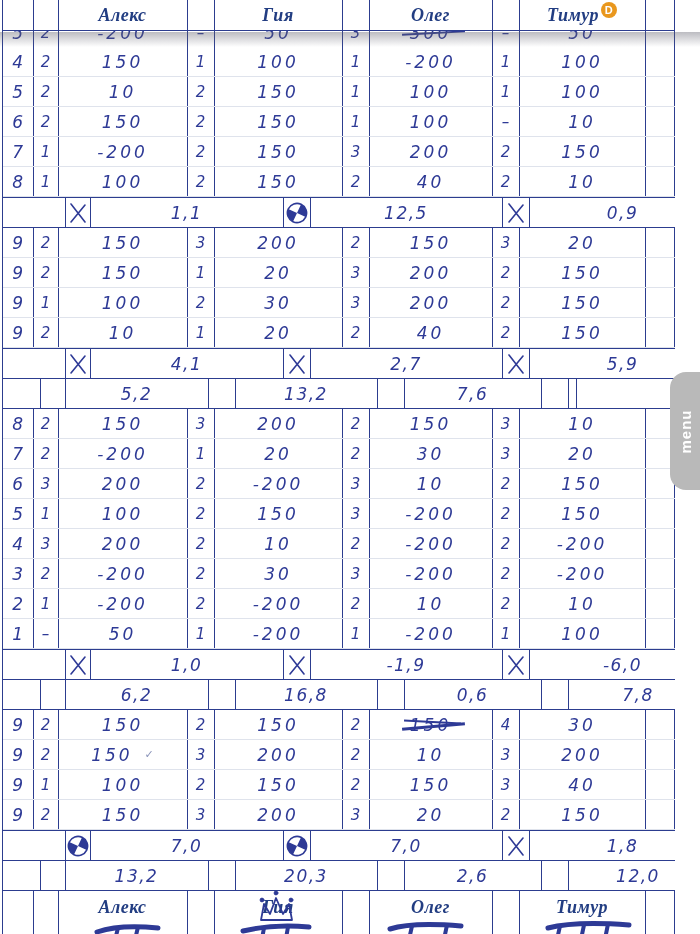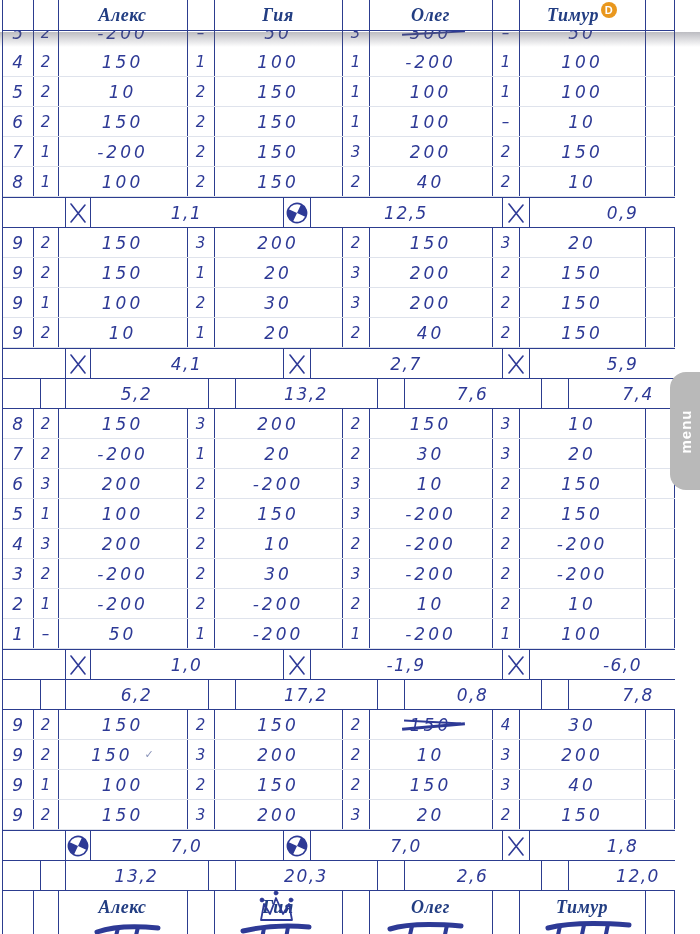--- a/index.html
+++ b/index.html
@@ -361,23 +361,20 @@
           </div>
           <div class="cell bid"></div>
           <div class="cell score hw">
             <span class="sumval">13,2</span>
           </div>
           <div class="cell bid"></div>
           <div class="cell score hw">
             <span class="sumval">7,6</span>
           </div>
           <div class="cell bid"></div>
-          <div class="cell score hw">
-            <span class="sumval">7,4</span>
-          </div>
           <div class="cell margin"></div>
         </div>
         <div class="trow row">
           <div class="cell round hw">8</div>
           <div class="cell bid hw">2</div>
           <div class="cell score hw">
             <span>150</span>
           </div>
           <div class="cell bid hw">3</div>
           <div class="cell score hw">
@@ -570,25 +567,25 @@
           <div class="cell margin"></div>
         </div>
         <div class="trow totrow">
           <div class="cell round"></div>
           <div class="cell bid"></div>
           <div class="cell score hw">
             <span class="sumval">6,2</span>
           </div>
           <div class="cell bid"></div>
           <div class="cell score hw">
-            <span class="sumval">17,2</span>
-          </div>
-          <div class="cell bid"></div>
-          <div class="cell score hw">
-            <span class="sumval">0,8</span>
+            <span class="sumval">16,8</span>
+          </div>
+          <div class="cell bid"></div>
+          <div class="cell score hw">
+            <span class="sumval">0,6</span>
           </div>
           <div class="cell bid"></div>
           <div class="cell score hw">
             <span class="sumval">7,8</span>
           </div>
           <div class="cell margin"></div>
         </div>
         <div class="trow row">
           <div class="cell round hw">9</div>
           <div class="cell bid hw">2</div>

